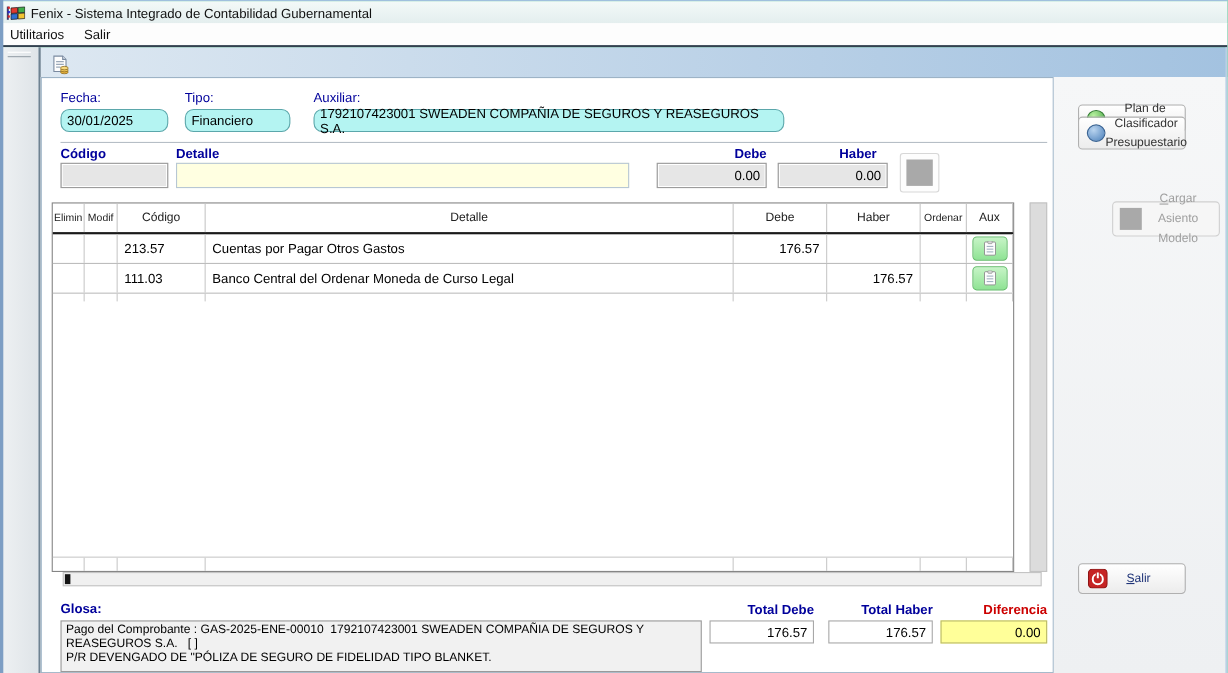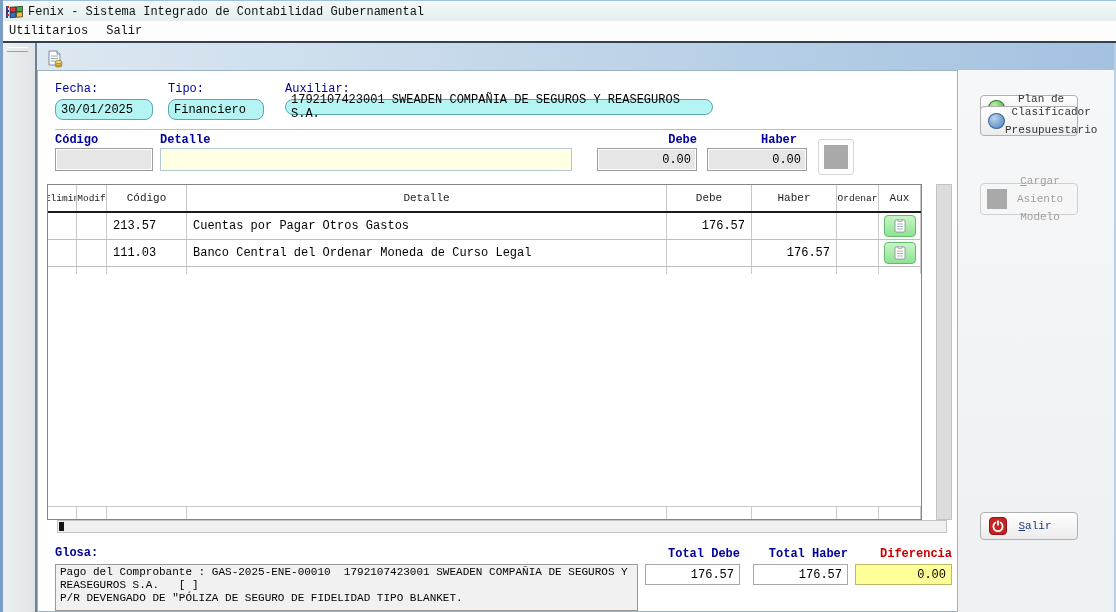--- a/index.html
+++ b/index.html
@@ -1,18 +1,18 @@
 <!DOCTYPE html>
 <html><head>
 <meta charset="utf-8">
 <style>
   html,body{margin:0;padding:0;background:#c9d9e8;}
   .window{
     position:relative;width:1116px;height:612px;overflow:hidden;
-    font-family:Liberation Mono, monospace;background:#22c55e;
+    font-family:Liberation Sans, sans-serif;background:#22c55e;
   }
   
   .frame-left{position:absolute;left:0;top:0;width:3px;height:612px;background:#7d9ec4;z-index:60;}
   .frame-right{position:absolute;right:0;top:43px;width:2px;height:569px;background:#b9d0e4;z-index:60;}
   
   .titlebar{position:absolute;left:0;top:0;width:1116px;height:21px;
     background:linear-gradient(#f3f9f8,#e3eeee);display:flex;align-items:center;
     border-top:1px solid #9fc0dd;}
   .titlebar .appicon{width:17px;height:14px;margin:0 5px 0 6px;}
   .titlebar .title{font-size:12px;color:#111;}
@@ -76,21 +76,21 @@
   .hthumb{position:absolute;left:1px;top:1px;width:5px;height:9px;background:#151515;}
   
   .glosa-box{position:absolute;left:17px;top:493px;width:583px;height:47px;background:#f1f1f1;
     border:1px solid #9a9a9a;box-sizing:border-box;font-size:11px;color:#000;
     padding:1px 4px;white-space:pre-wrap;line-height:13px;overflow:hidden;}
   
   .btn{position:absolute;box-sizing:border-box;left:22px;width:98px;
     background:linear-gradient(#ffffff,#ececec);border:1px solid #b0b0b0;border-radius:4px;
     font-size:11px;color:#333;display:flex;align-items:center;}
   .btn .lab{display:block;flex:1;text-align:center;line-height:18px;}
-  .btn.disabled{color:#9f9f9f;border-color:#d0d0d0;background:#f6f6f6;}
+  .btn.disabled{color:#9f9f9f;border-color:#d0d0d0;background:#f6f6f6;margin-left:31px;}
   .mnemo::first-letter{text-decoration:underline;}
   .sphere{width:15px;height:14px;border-radius:50%;margin-left:7px;flex:0 0 auto;}
   .sphere.green{background:radial-gradient(circle at 35% 30%,#b8f2a0,#3f9e3f);border:1px solid #2f7a2f;}
   .sphere.blue{background:radial-gradient(circle at 35% 30%,#b9d4ef,#4a7fba);border:1px solid #3a6392;}
   .btn .gray-ico{width:20px;height:20px;background:#a9a9a9;margin-left:6px;flex:0 0 auto;}
   .salir-lab{color:#1f3478;}
   .power{width:18px;height:18px;margin-left:8px;flex:0 0 auto;}
 </style>
 </head>
 <body>
@@ -139,21 +139,21 @@
 
     <div class="main-panel">
 
       <span class="lbl" style="left:17px;top:11px;">Fecha:</span>
       <div class="field cyan" style="left:17px;top:28px;width:98px;height:21px;">30/01/2025</div>
 
       <span class="lbl" style="left:130px;top:11px;">Tipo:</span>
       <div class="field cyan" style="left:130px;top:28px;width:96px;height:21px;">Financiero</div>
 
       <span class="lbl" style="left:247px;top:11px;">Auxiliar:</span>
-      <div class="field cyan" style="left:247px;top:28px;width:428px;height:16px;">1792107423001  SWEADEN COMPAÑIA DE SEGUROS Y REASEGUROS S.A.</div>
+      <div class="field cyan" style="left:247px;top:28px;width:428px;height:21px;">1792107423001  SWEADEN COMPAÑIA DE SEGUROS Y REASEGUROS S.A.</div>
 
       <div class="sep" style="left:17px;top:58px;width:897px;"></div>
 
       <span class="lbl b" style="left:17px;top:62px;">Código</span>
       <div class="field grayfield" style="left:17px;top:77px;width:98px;height:23px;"></div>
 
       <span class="lbl b" style="left:122px;top:62px;">Detalle</span>
       <div class="field yellowfield" style="left:122px;top:77px;width:412px;height:23px;"></div>
 
       <span class="lbl b" style="left:605px;top:62px;width:54px;text-align:right;">Debe</span>

